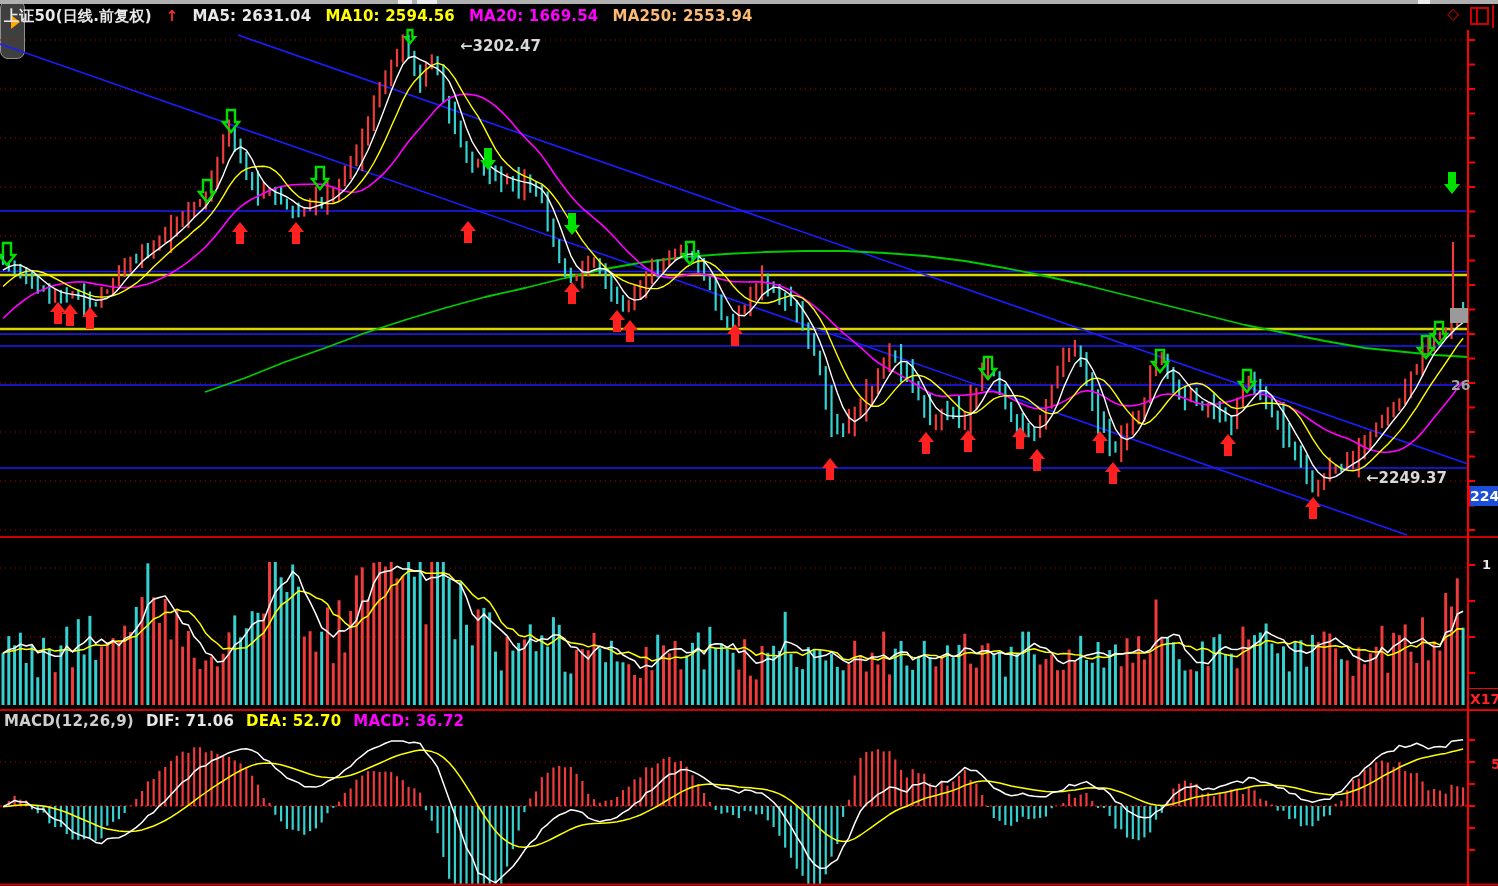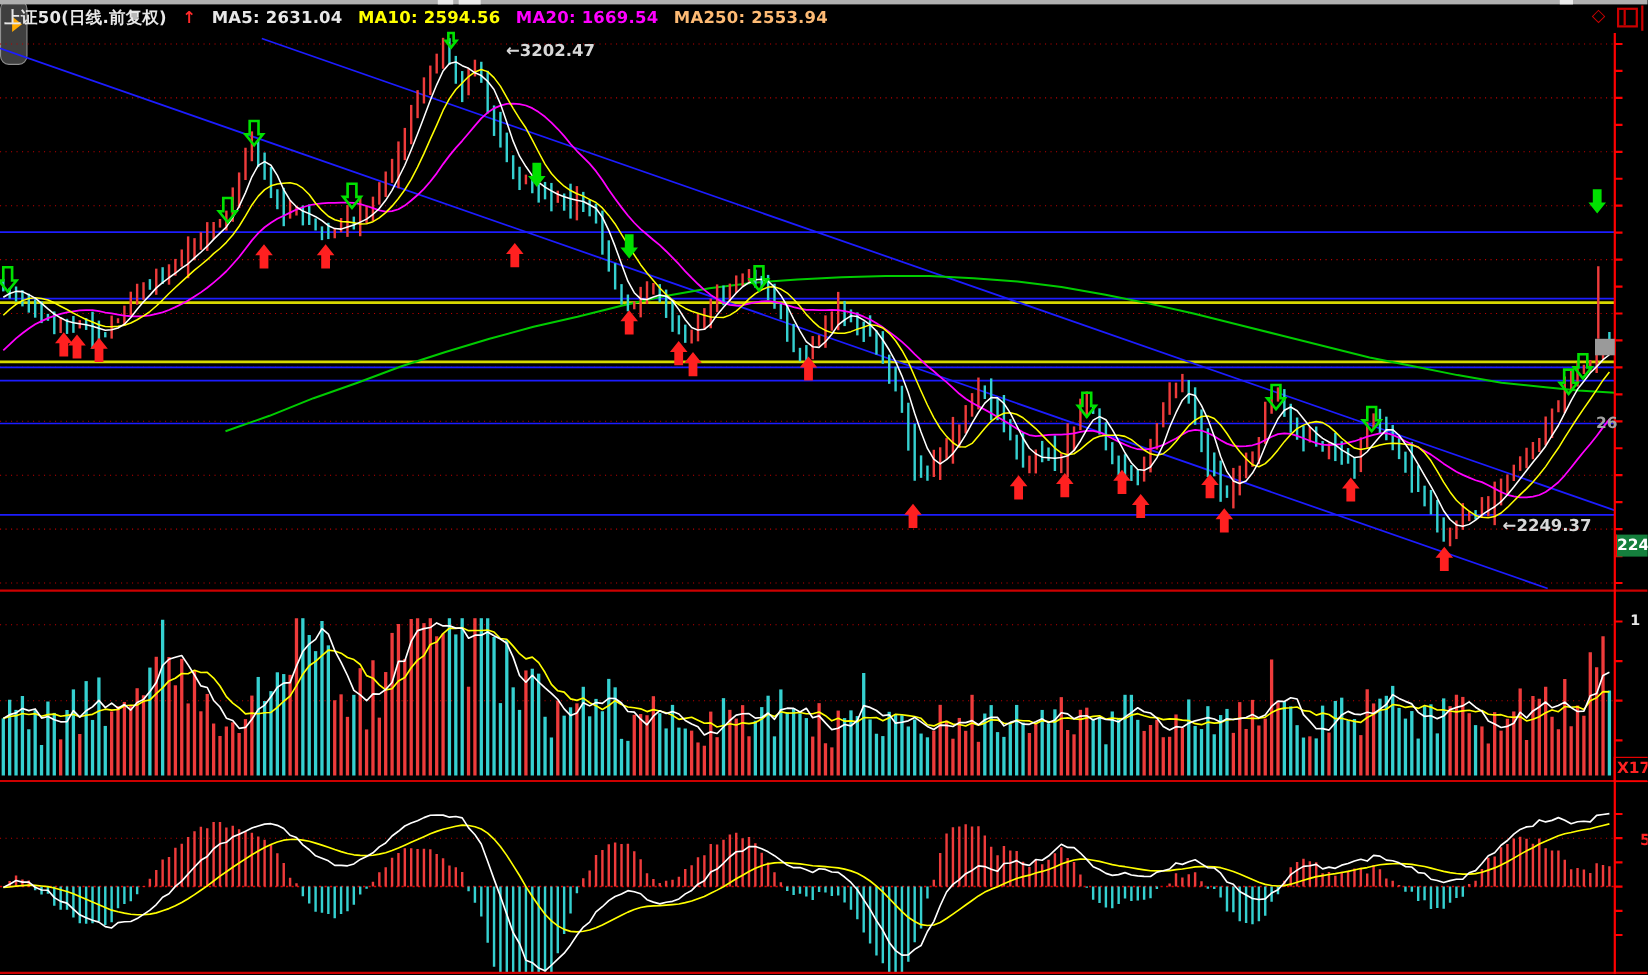--- a/index.html
+++ b/index.html
@@ -7,21 +7,21 @@
           font-family:"DejaVu Sans","Liberation Sans",sans-serif;}
   #chart-svg{position:absolute;left:0;top:0;z-index:2;}
   .ov{position:absolute;z-index:5;white-space:nowrap;}
   .hdr{display:flex;gap:14px;font-size:15px;font-weight:700;letter-spacing:0.2px;}
   .t-white{color:#e8e8e8}.t-yellow{color:#ffff00}.t-magenta{color:#ff00ff}
   .t-green{color:#fdba74}.t-red{color:#ff2a2a}
   #top-strip{position:absolute;left:0;top:0;width:1498px;height:4px;background:#b0b0b0;z-index:6;}
   .strip-seg{position:absolute;top:0;height:4px;background:#ebebeb;}
   #peak-label,#low-label{color:#d8d8d8;font-size:15px;font-weight:700;margin-left:36px;}
   #vol-header,#macd-header{display:flex;gap:12px;font-size:15px;font-weight:700;}
-  #label-224{left:1469px;top:486px;width:29px;height:20px;background:#15803d;color:#fff;
+  #label-224{left:1469px;top:486px;width:29px;height:20px;background:#1d4ed8;color:#fff;
              font-size:14px;font-weight:700;line-height:20px;overflow:hidden;border-left:1px solid #f00;}
   #label-vol1{left:1482px;top:557px;color:#e8e8e8;font-size:13px;font-weight:700;}
   #label-x17{left:1467px;top:688px;width:30px;height:21px;border:1px solid #ff0000;color:#ff2222;
              font-size:14px;font-weight:700;line-height:21px;padding-left:2px;overflow:hidden;}
   #label-macd5{left:1491px;top:756px;color:#ff2222;font-size:14px;font-weight:700;}
   #price-partial{left:1451px;top:329px;width:31px;color:#a3a3a3;font-size:14px;font-weight:700;overflow:hidden;margin-top:48px;}
   #gray-box{left:1450px;top:308px;width:18px;height:15px;background:#9a9a9a;}
   #left-tab{left:-9px;top:455px;width:23px;height:57px;background:#3f3f3f;
             border:1px solid #909090;border-radius:8px;z-index:4;}
   #left-tab .tri{position:absolute;left:11px;top:15px;width:0;height:0;
@@ -928,15 +928,21 @@
   <div class="ov" id="price-partial">26</div>
   <div class="ov" id="label-224">224</div>
 
   <div id="left-tab">
       <span class="tri"></span>
     </div>
 
   <div class="ov" id="label-vol1">1</div>
   <div class="ov" id="label-x17">X17</div>
 
+  <div class="ov hdr" id="macd-header" style="left:4px;top:712px">
+    <span class="t-white" style="color:#cfcfcf">MACD(12,26,9)</span>
+    <span class="t-white">DIF: 71.06</span>
+    <span class="t-yellow">DEA: 52.70</span>
+    <span class="t-magenta">MACD: 36.72</span>
+  </div>
   <div class="ov" id="label-macd5">5</div>
 
 </div>
 
 </body></html>

